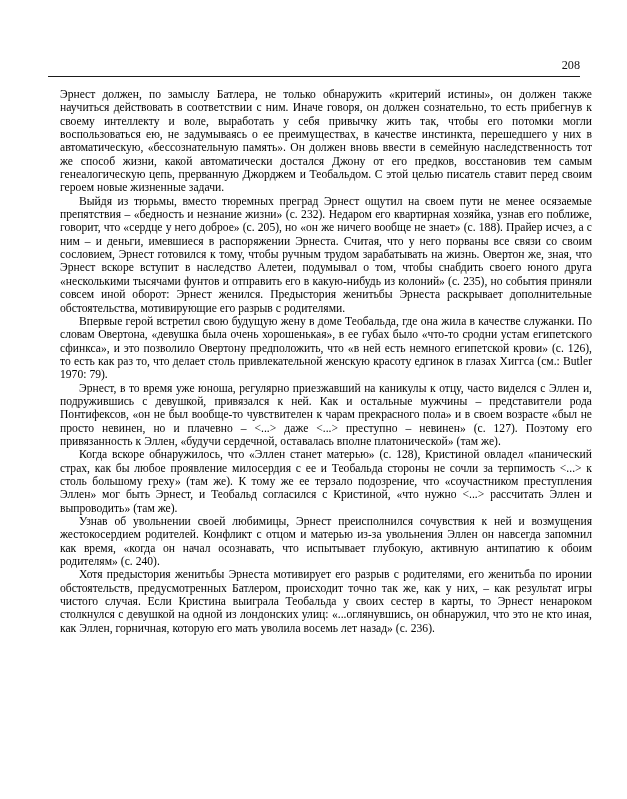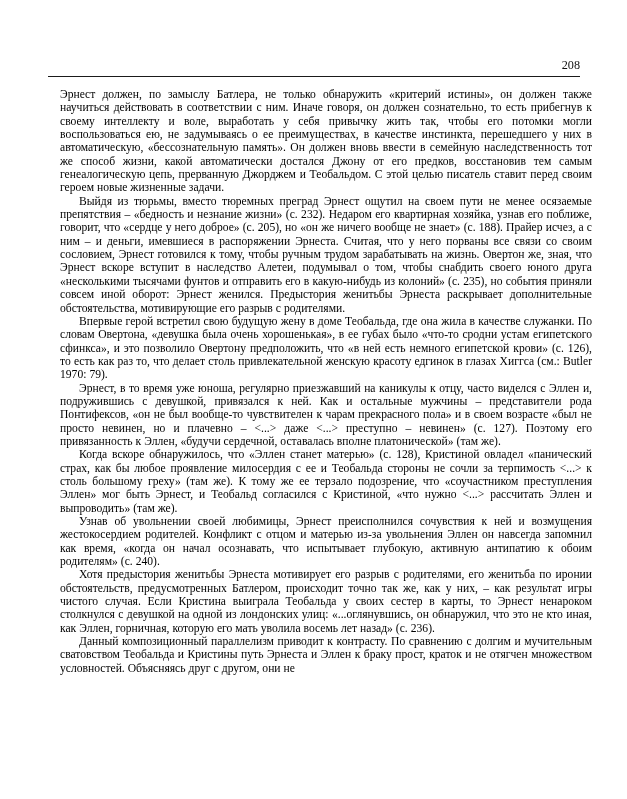--- a/index.html
+++ b/index.html
@@ -80,16 +80,15 @@
   </div>
 
   <div class="body-text">
     <p class="first">Эрнест должен, по замыслу Батлера, не только обнаружить «критерий истины», он должен также научиться действовать в соответствии с ним. Иначе говоря, он должен сознательно, то есть прибегнув к своему интеллекту и воле, выработать у себя привычку жить так, чтобы его потомки могли воспользоваться ею, не задумываясь о ее преимуществах, в качестве инстинкта, перешедшего у них в автоматическую, «бессознательную память». Он должен вновь ввести в семейную наследственность тот же способ жизни, какой автоматически достался Джону от его предков, восстановив тем самым генеалогическую цепь, прерванную Джорджем и Теобальдом. С этой целью писатель ставит перед своим героем новые жизненные задачи.</p>
     <p>Выйдя из тюрьмы, вместо тюремных преград Эрнест ощутил на своем пути не менее осязаемые препятствия – «бедность и незнание жизни» (с. 232). Недаром его квартирная хозяйка, узнав его поближе, говорит, что «сердце у него доброе» (с. 205), но «он же ничего вообще не знает» (с. 188). Прайер исчез, а с ним – и деньги, имевшиеся в распоряжении Эрнеста. Считая, что у него порваны все связи со своим сословием, Эрнест готовился к тому, чтобы ручным трудом зарабатывать на жизнь. Овертон же, зная, что Эрнест вскоре вступит в наследство Алетеи, подумывал о том, чтобы снабдить своего юного друга «несколькими тысячами фунтов и отправить его в какую-нибудь из колоний» (с. 235), но события приняли совсем иной оборот: Эрнест женился. Предыстория женитьбы Эрнеста раскрывает дополнительные обстоятельства, мотивирующие его разрыв с родителями.</p>
     <p>Впервые герой встретил свою будущую жену в доме Теобальда, где она жила в качестве служанки. По словам Овертона, «девушка была очень хорошенькая», в ее губах было «что-то сродни устам египетского сфинкса», и это позволило Овертону предположить, что «в ней есть немного египетской крови» (с. 126), то есть как раз то, что делает столь привлекательной женскую красоту едгинок в глазах Хиггса (см.: Butler 1970: 79).</p>
     <p>Эрнест, в то время уже юноша, регулярно приезжавший на каникулы к отцу, часто виделся с Эллен и, подружившись с девушкой, привязался к ней. Как и остальные мужчины – представители рода Понтифексов, «он не был вообще-то чувствителен к чарам прекрасного пола» и в своем возрасте «был не просто невинен, но и плачевно – &lt;...&gt; даже &lt;...&gt; преступно – невинен» (с. 127). Поэтому его привязанность к Эллен, «будучи сердечной, оставалась вполне платонической» (там же).</p>
     <p>Когда вскоре обнаружилось, что «Эллен станет матерью» (с. 128), Кристиной овладел «панический страх, как бы любое проявление милосердия с ее и Теобальда стороны не сочли за терпимость &lt;...&gt; к столь большому греху» (там же). К тому же ее терзало подозрение, что «соучастником преступления Эллен» мог быть Эрнест, и Теобальд согласился с Кристиной, «что нужно &lt;...&gt; рассчитать Эллен и выпроводить» (там же).</p>
     <p>Узнав об увольнении своей любимицы, Эрнест преисполнился сочувствия к ней и возмущения жестокосердием родителей. Конфликт с отцом и матерью из-за увольнения Эллен он навсегда запомнил как время, «когда он начал осознавать, что испытывает глубокую, активную антипатию к обоим родителям» (с. 240).</p>
     <p>Хотя предыстория женитьбы Эрнеста мотивирует его разрыв с родителями, его женитьба по иронии обстоятельств, предусмотренных Батлером, происходит точно так же, как у них, – как результат игры чистого случая. Если Кристина выиграла Теобальда у своих сестер в карты, то Эрнест ненароком столкнулся с девушкой на одной из лондонских улиц: «...оглянувшись, он обнаружил, что это не кто иная, как Эллен, горничная, которую его мать уволила восемь лет назад» (с. 236).</p>
-    <p>Данный композиционный параллелизм приводит к контрасту. По сравнению с долгим и мучительным сватовством Теобальда и Кристины путь Эрнеста и Эллен к браку прост, краток и не отягчен множеством условностей. Объясняясь друг с другом, они не</p>
   </div>
 
 </div>
 
 </body></html>

